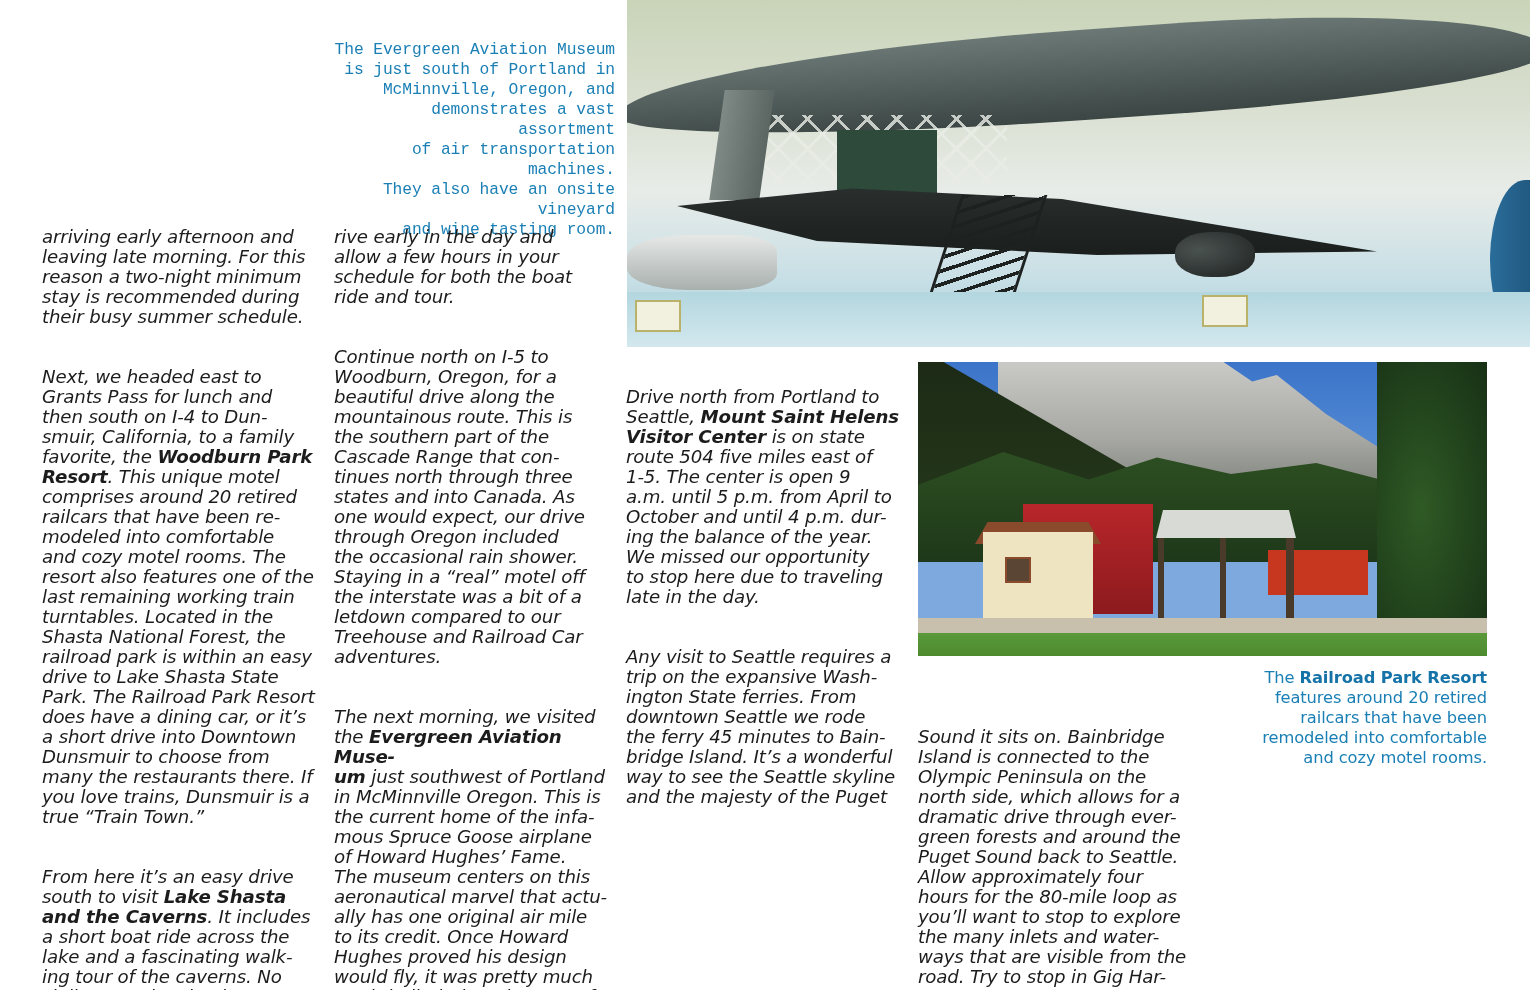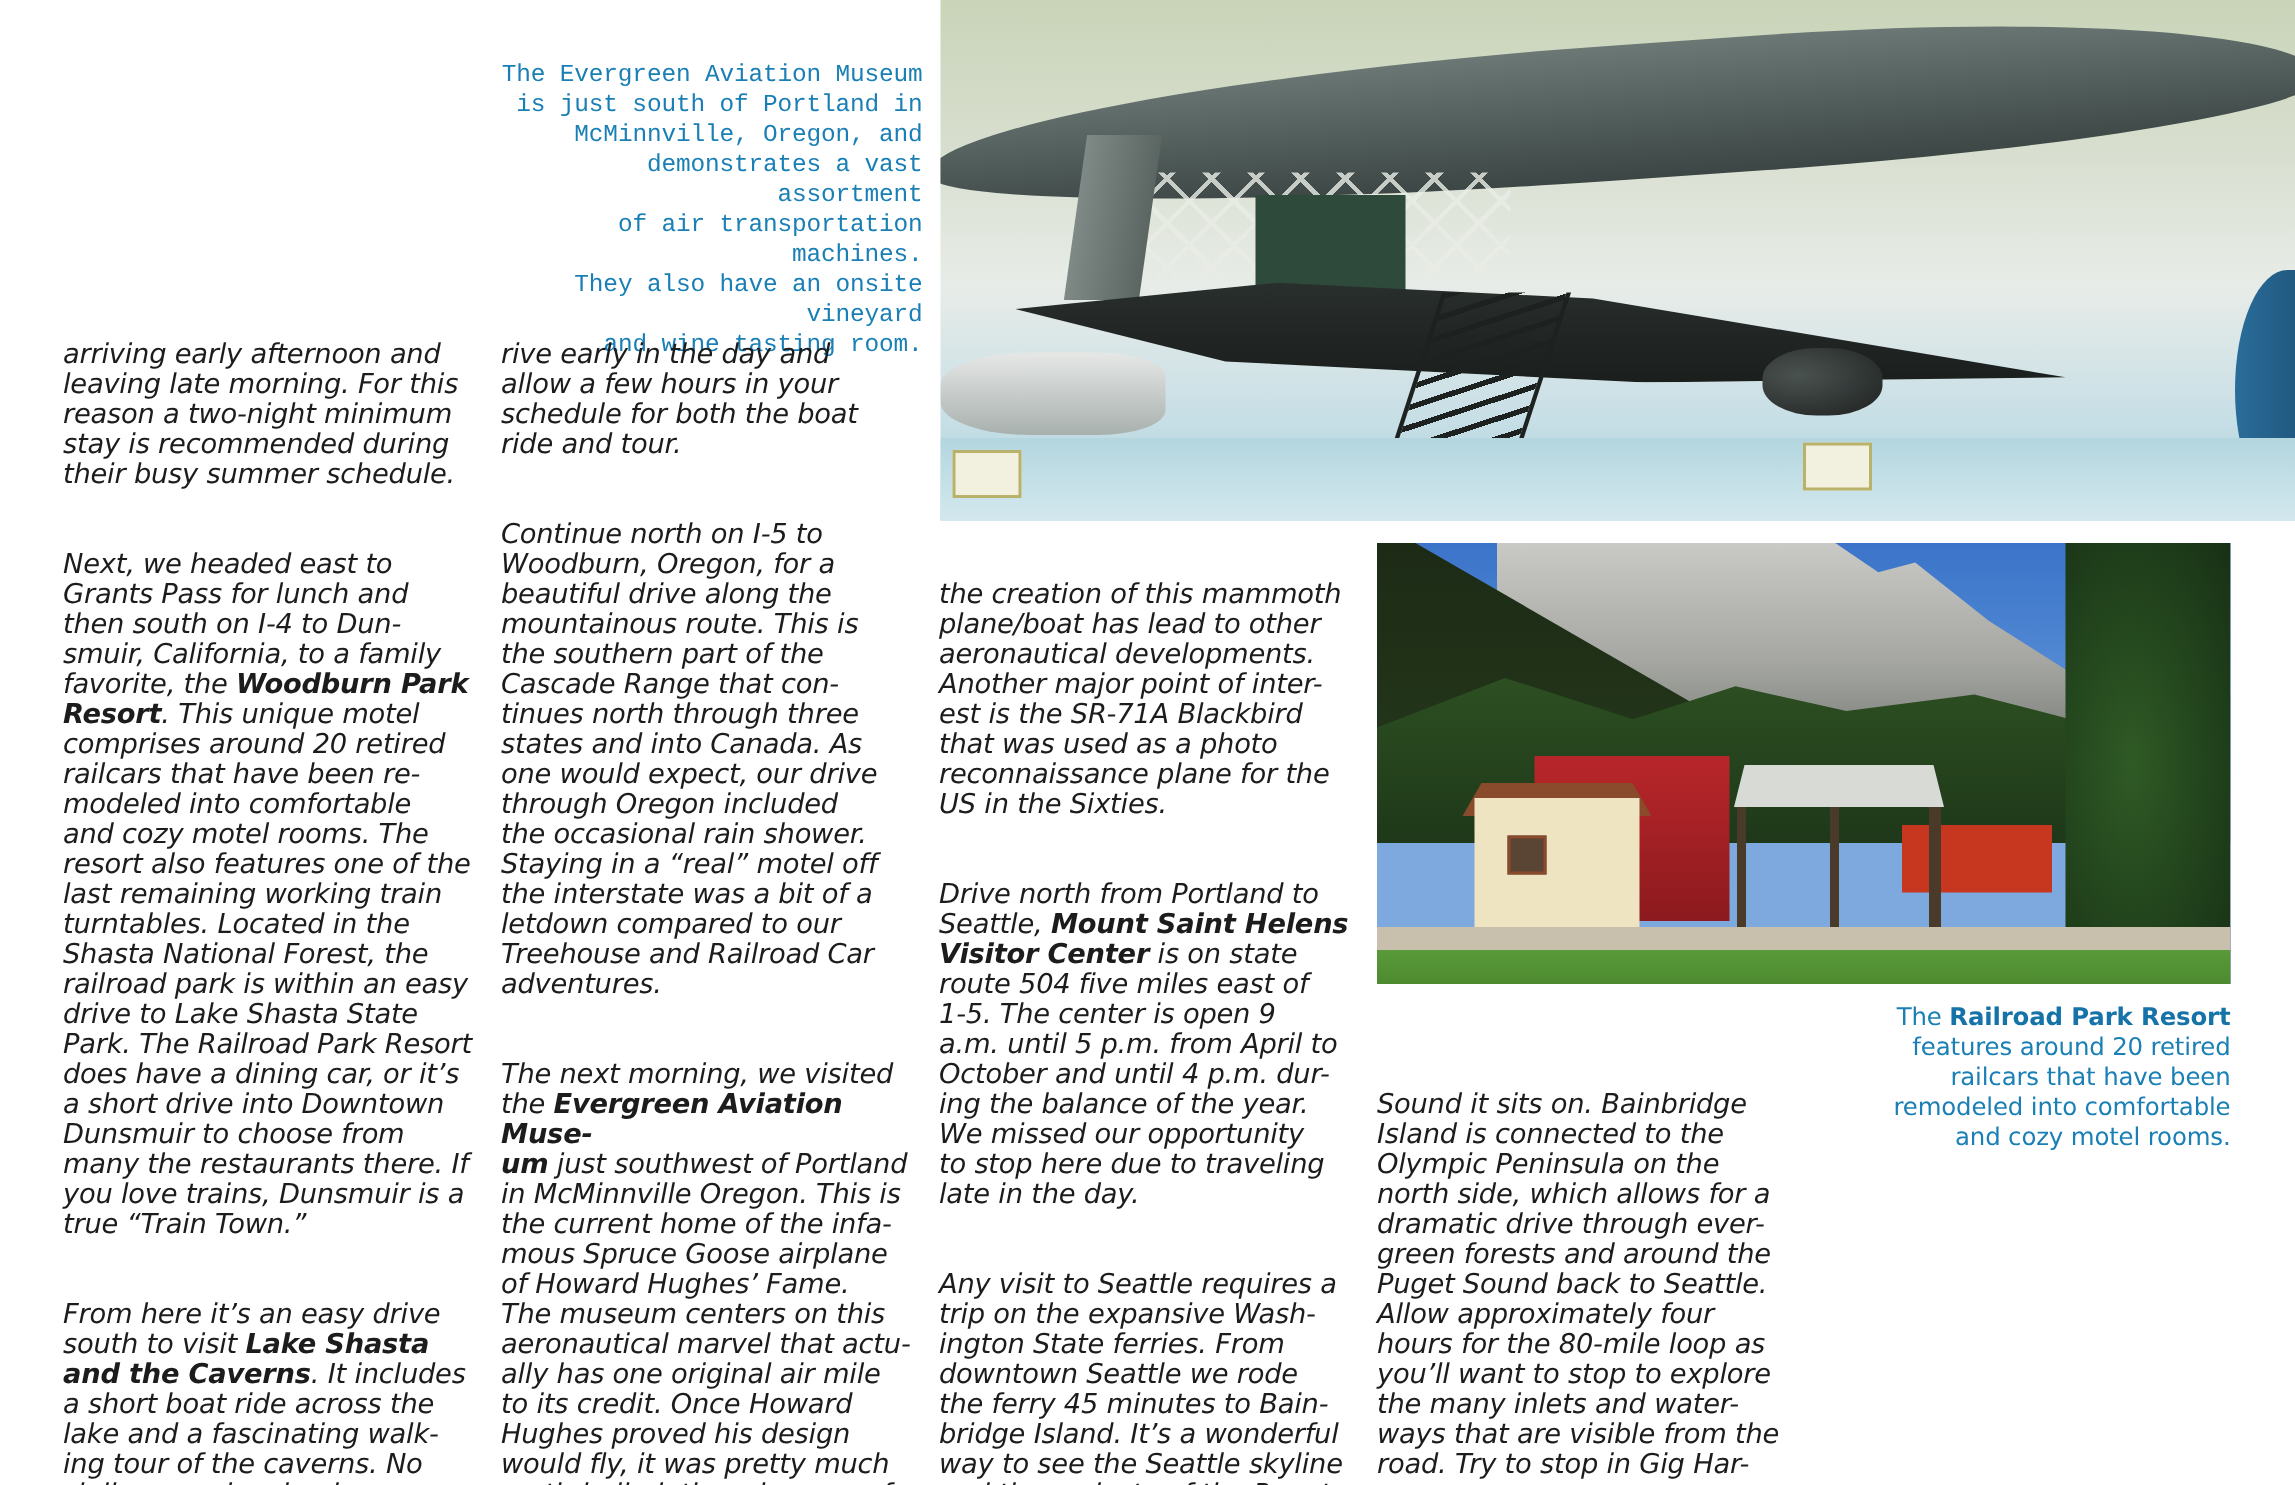--- a/index.html
+++ b/index.html
@@ -280,28 +280,20 @@
 aeronautical marvel that actu-
 ally has one original air mile
 to its credit. Once Howard
 Hughes proved his design
 would fly, it was pretty much
 moth-balled, though some of
 the technology invented in</span></p>
 </div>
 
 <div class="col col-3">
-  <p>the creation of this mammoth
-plane/boat has lead to other
-aeronautical developments.
-Another major point of inter-
-est is the SR-71A Blackbird
-that was used as a photo
-reconnaissance plane for the
-US in the Sixties.</p>
   <p><span>Drive north from Portland to
 Seattle, </span><b>Mount Saint Helens
 Visitor Center</b><span> is on state
 route 504 five miles east of
 1-5.  The center is open 9
 a.m. until 5 p.m. from April to
 October and until 4 p.m. dur-
 ing the balance of the year.
 We missed our opportunity
 to stop here due to traveling

